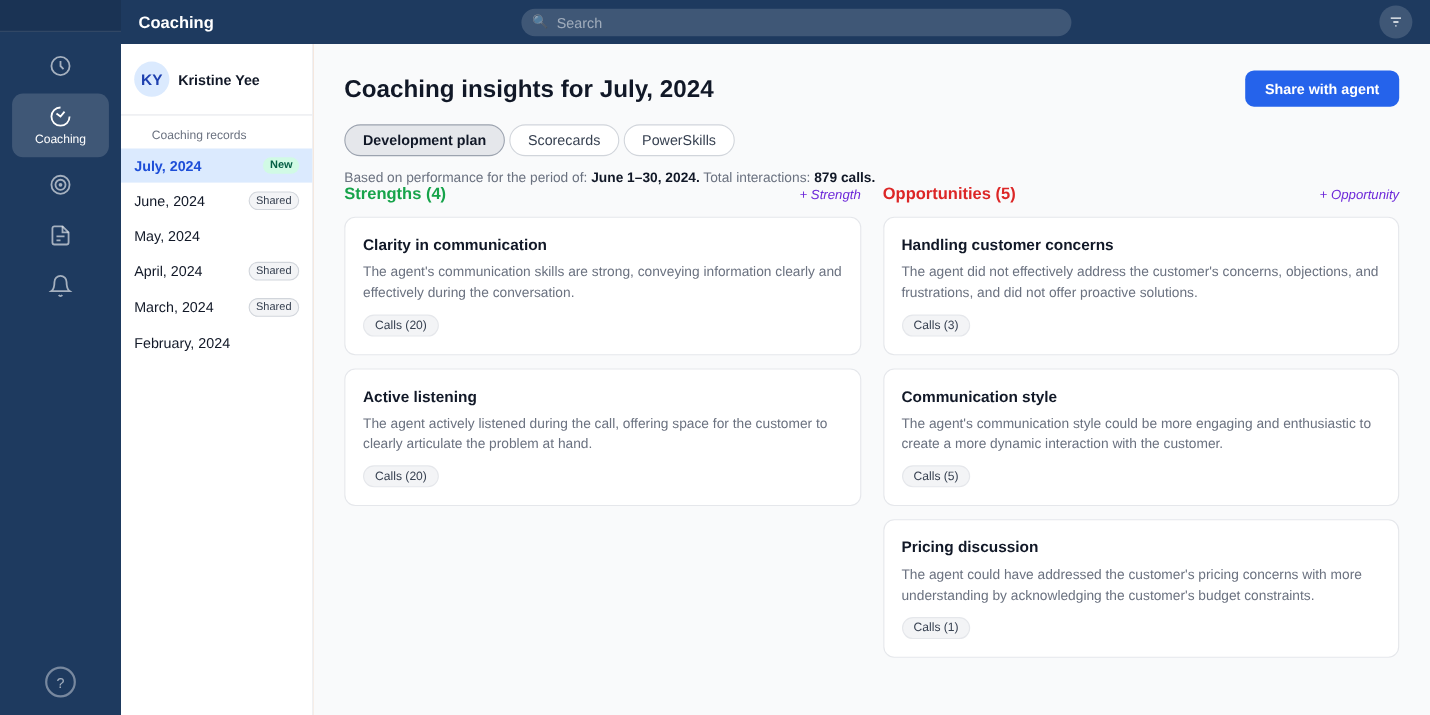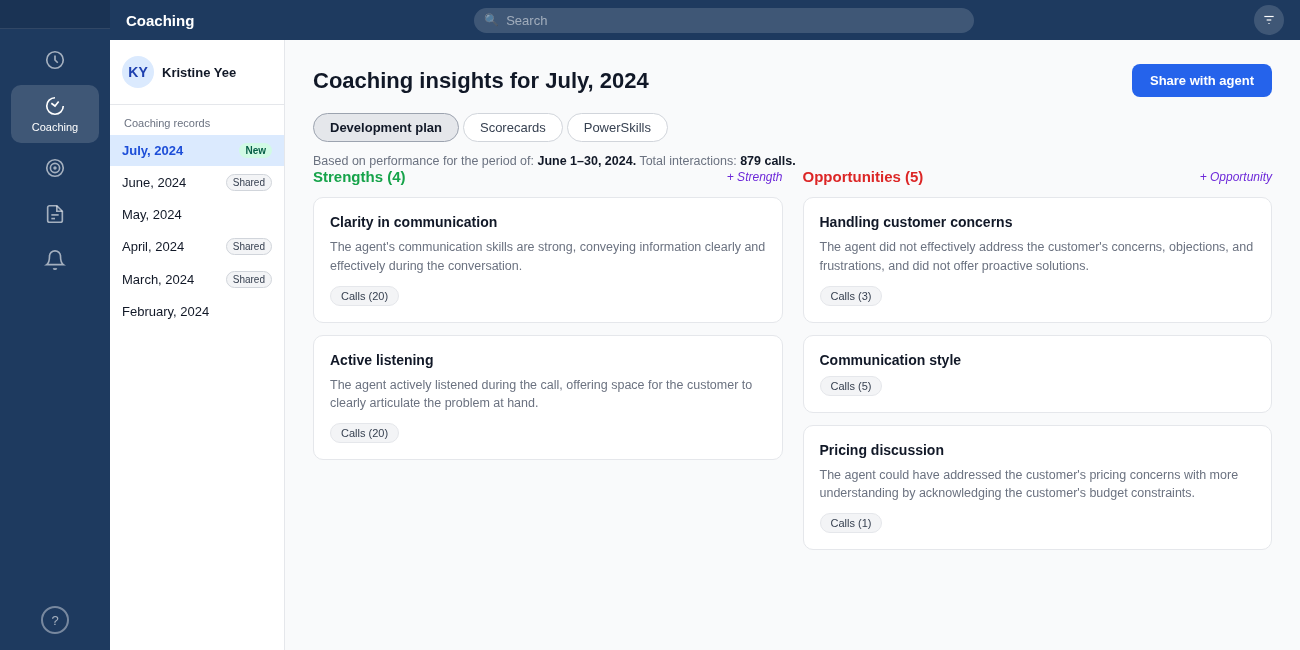--- a/index.html
+++ b/index.html
@@ -177,21 +177,21 @@
       flex-shrink: 0;
     }
     .agent-name {
       font-size: 13px;
       font-weight: 600;
       color: #111827;
     }
     .sidebar-section-label {
       font-size: 11px;
       color: #6b7280;
-      padding: 12px 14px 6px;
+      padding: 12px 28px 6px;
       font-weight: 500;
       text-transform: none;
     }
     .sidebar-record {
       display: flex;
       align-items: center;
       justify-content: space-between;
       padding: 8px 12px;
       cursor: pointer;
       border-radius: 0;
@@ -488,20 +488,21 @@
             <span class="column-title-opportunities">Opportunities (5)</span>
             <button class="add-btn">+ Opportunity</button>
           </div>
           <div class="card">
             <div class="card-title">Handling customer concerns</div>
             <div class="card-desc">The agent did not effectively address the customer's concerns, objections, and frustrations, and did not offer proactive solutions.</div>
             <span class="calls-badge">Calls (3)</span>
           </div>
           <div class="card">
             <div class="card-title">Communication style</div>
+            <div class="card-desc">The agent's communication style could be more engaging and enthusiastic to create a more dynamic interaction with the customer.</div>
             <span class="calls-badge">Calls (5)</span>
           </div>
           <div class="card">
             <div class="card-title">Pricing discussion</div>
             <div class="card-desc">The agent could have addressed the customer's pricing concerns with more understanding by acknowledging the customer's budget constraints.</div>
             <span class="calls-badge">Calls (1)</span>
           </div>
         </div>
       </div>
     </div>

